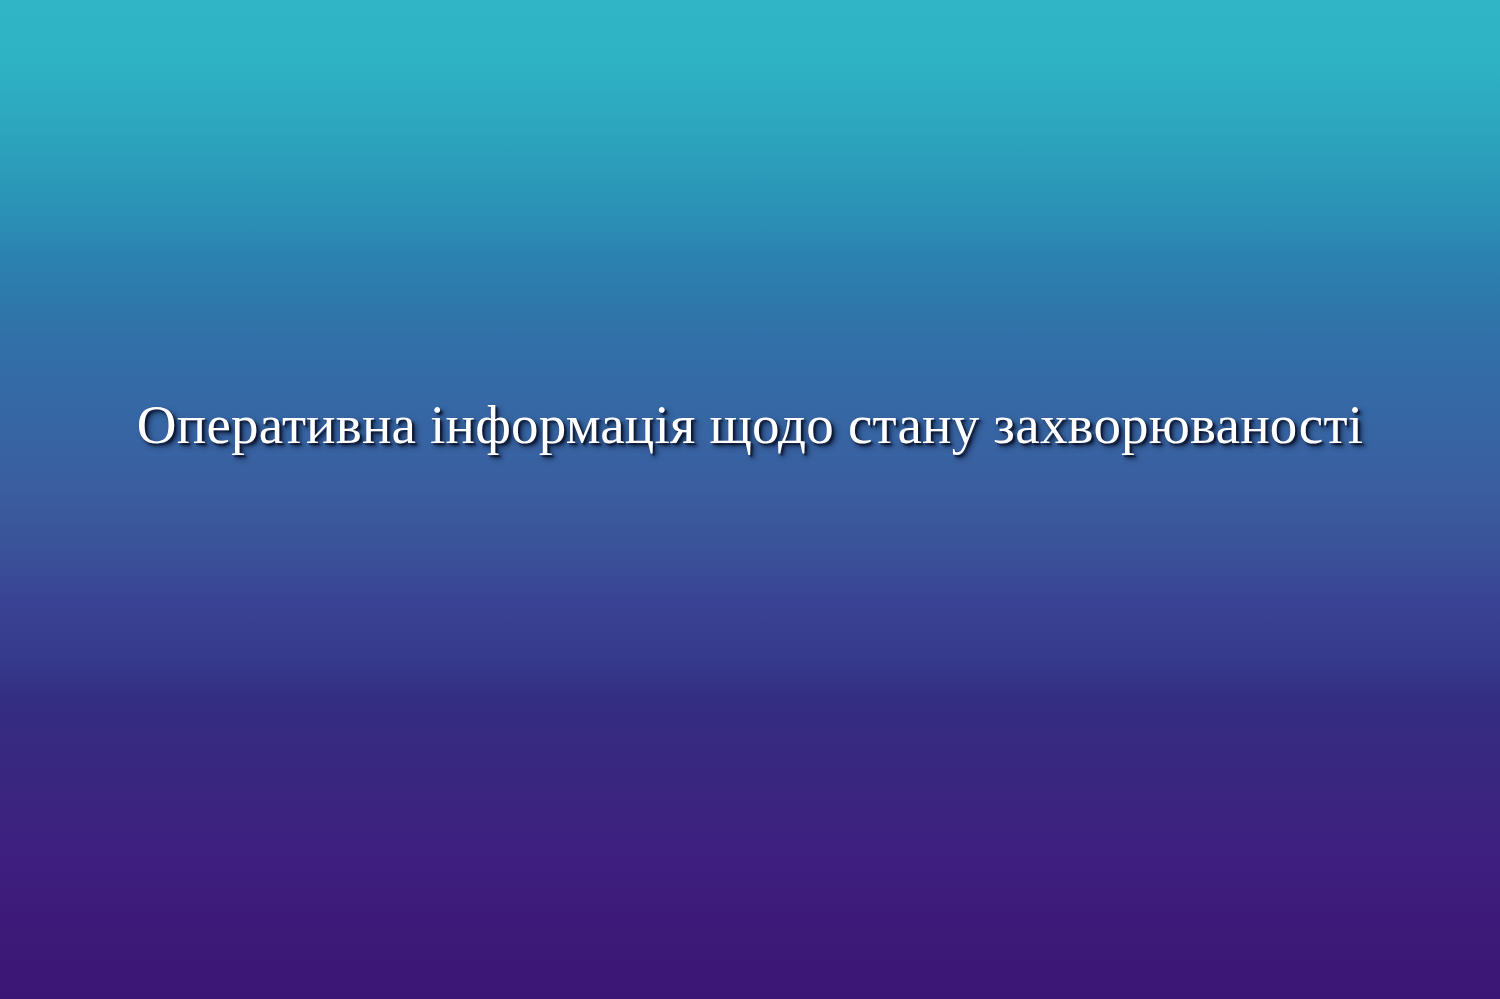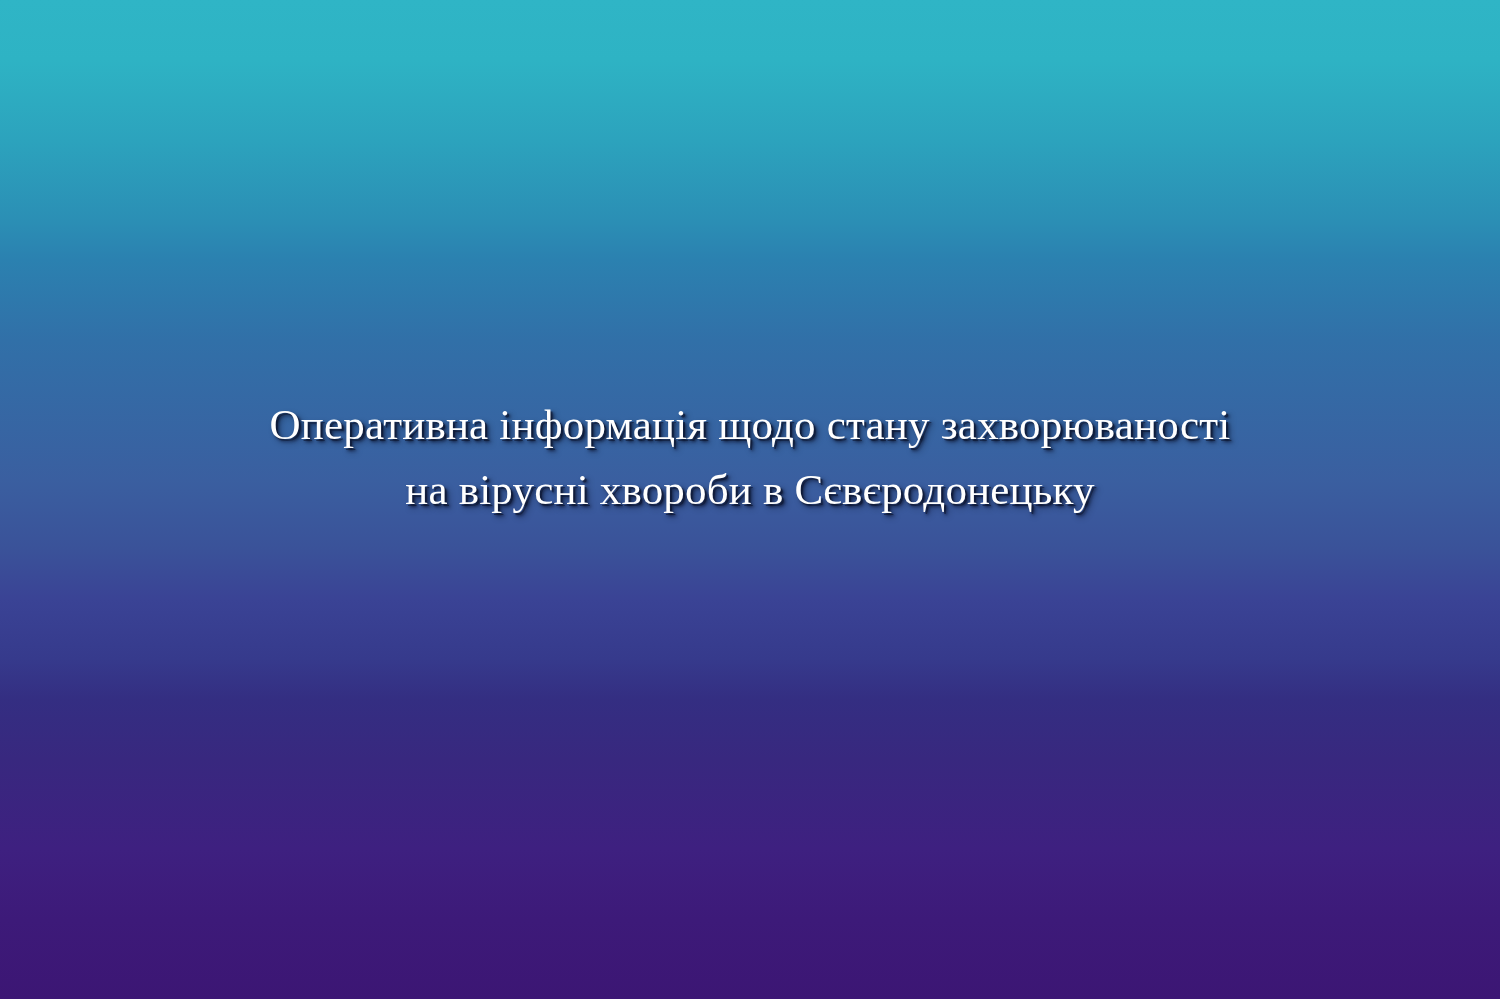--- a/index.html
+++ b/index.html
@@ -43,34 +43,33 @@
     left: 0;
     right: 0;
     top: 392px;
     text-align: center;
     line-height: 65px;
   }
 
   .title-line {
     display: block;
     color: #ffffff;
-    font-size: 43px;
+    font-size: 55px;
     font-weight: 400;
     letter-spacing: 0.2px;
     white-space: nowrap;
     
     text-shadow:
        2px 2px 0   rgba(10, 16, 40, 0.55),
        3px 3px 3px rgba(6, 10, 30, 0.62),
        4px 4px 6px rgba(4, 8, 24, 0.40);
   }
 </style>
 </head>
 <body>
 
 <div class="slide">
 
   <div class="title-block">
     <span class="title-line">Оперативна інформація щодо стану захворюваності</span>
-    <span class="title-line">на вірусні хвороби в Сєвєродонецьку</span>
   </div>
 
 </div>
 
 </body></html>

